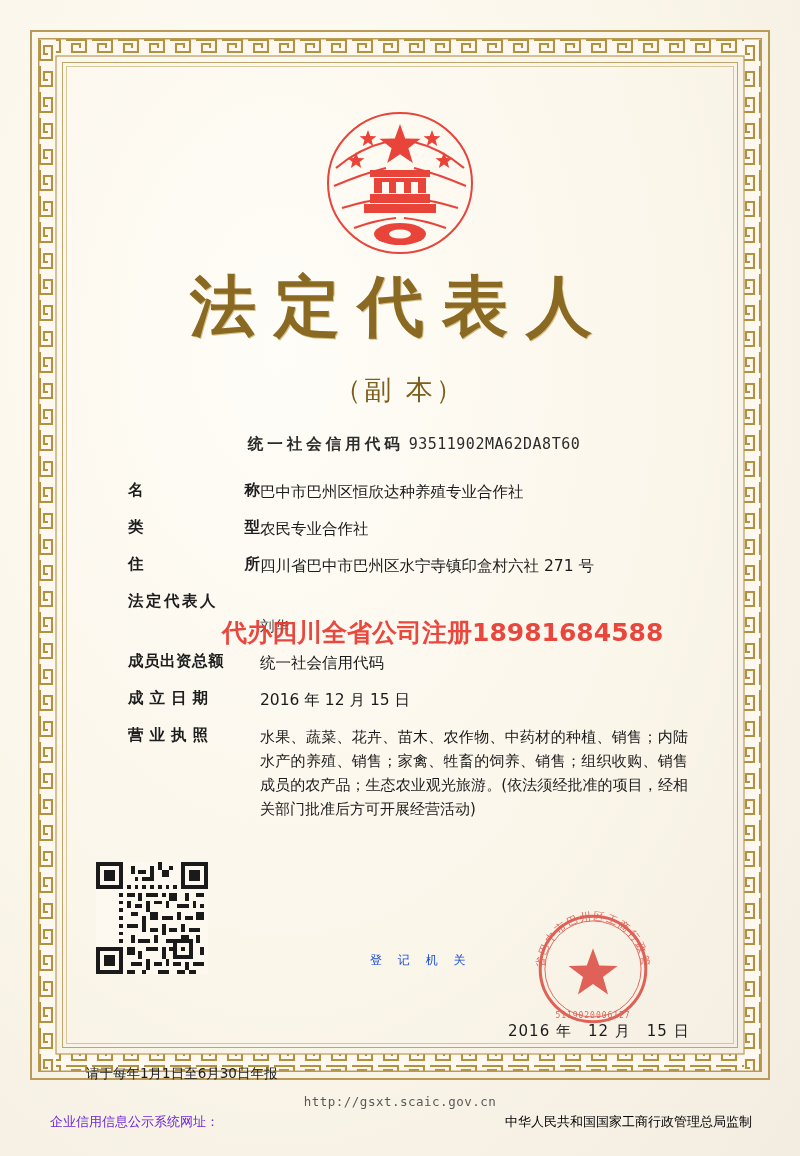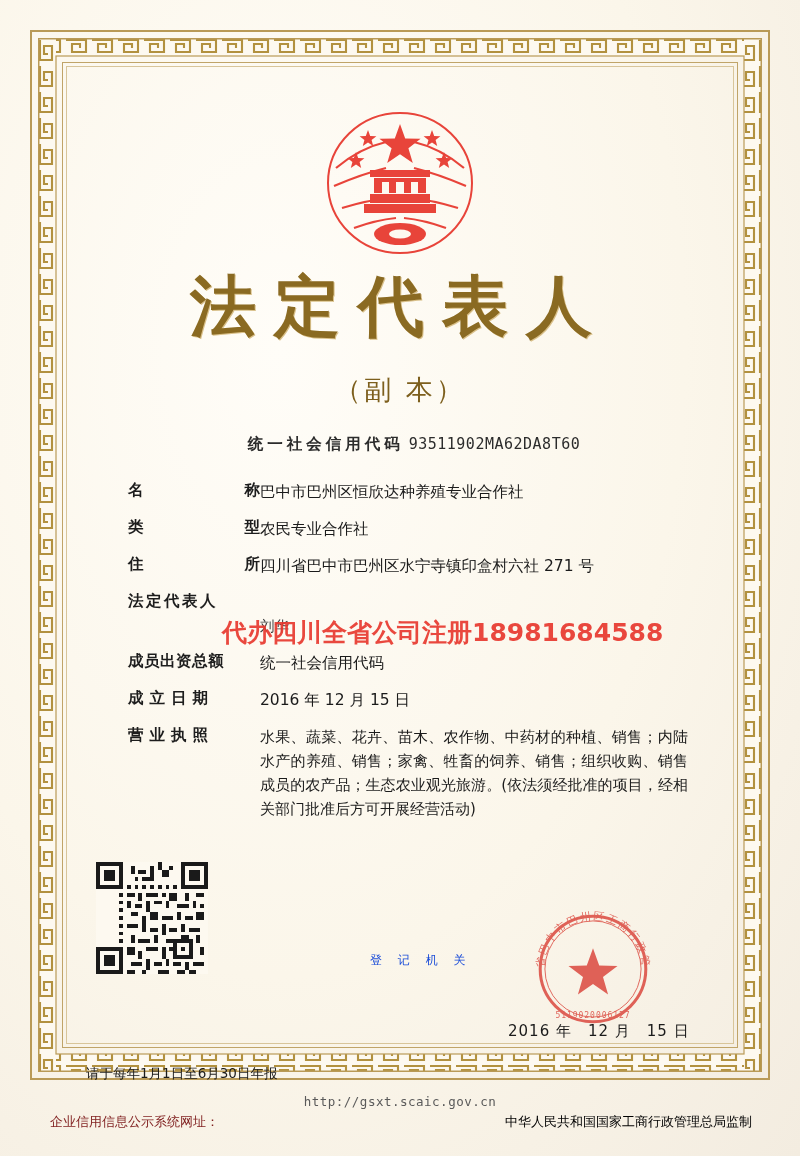--- a/index.html
+++ b/index.html
@@ -231,21 +231,21 @@
     font-size: 12.5px;
     color: #5a5a5a;
     letter-spacing: 0.5px;
   }
   .footer-left {
     position: absolute;
     top: 1113px;
     left: 50px;
     font-family: "DejaVu Sans", sans-serif;
     font-size: 13px;
-    color: #7f1d1d;
+    color: #6d28d9;
   }
   .footer-right {
     position: absolute;
     top: 1113px;
     right: 48px;
     font-family: "DejaVu Sans", sans-serif;
     font-size: 13px;
     color: #000000;
   }
 </style>

